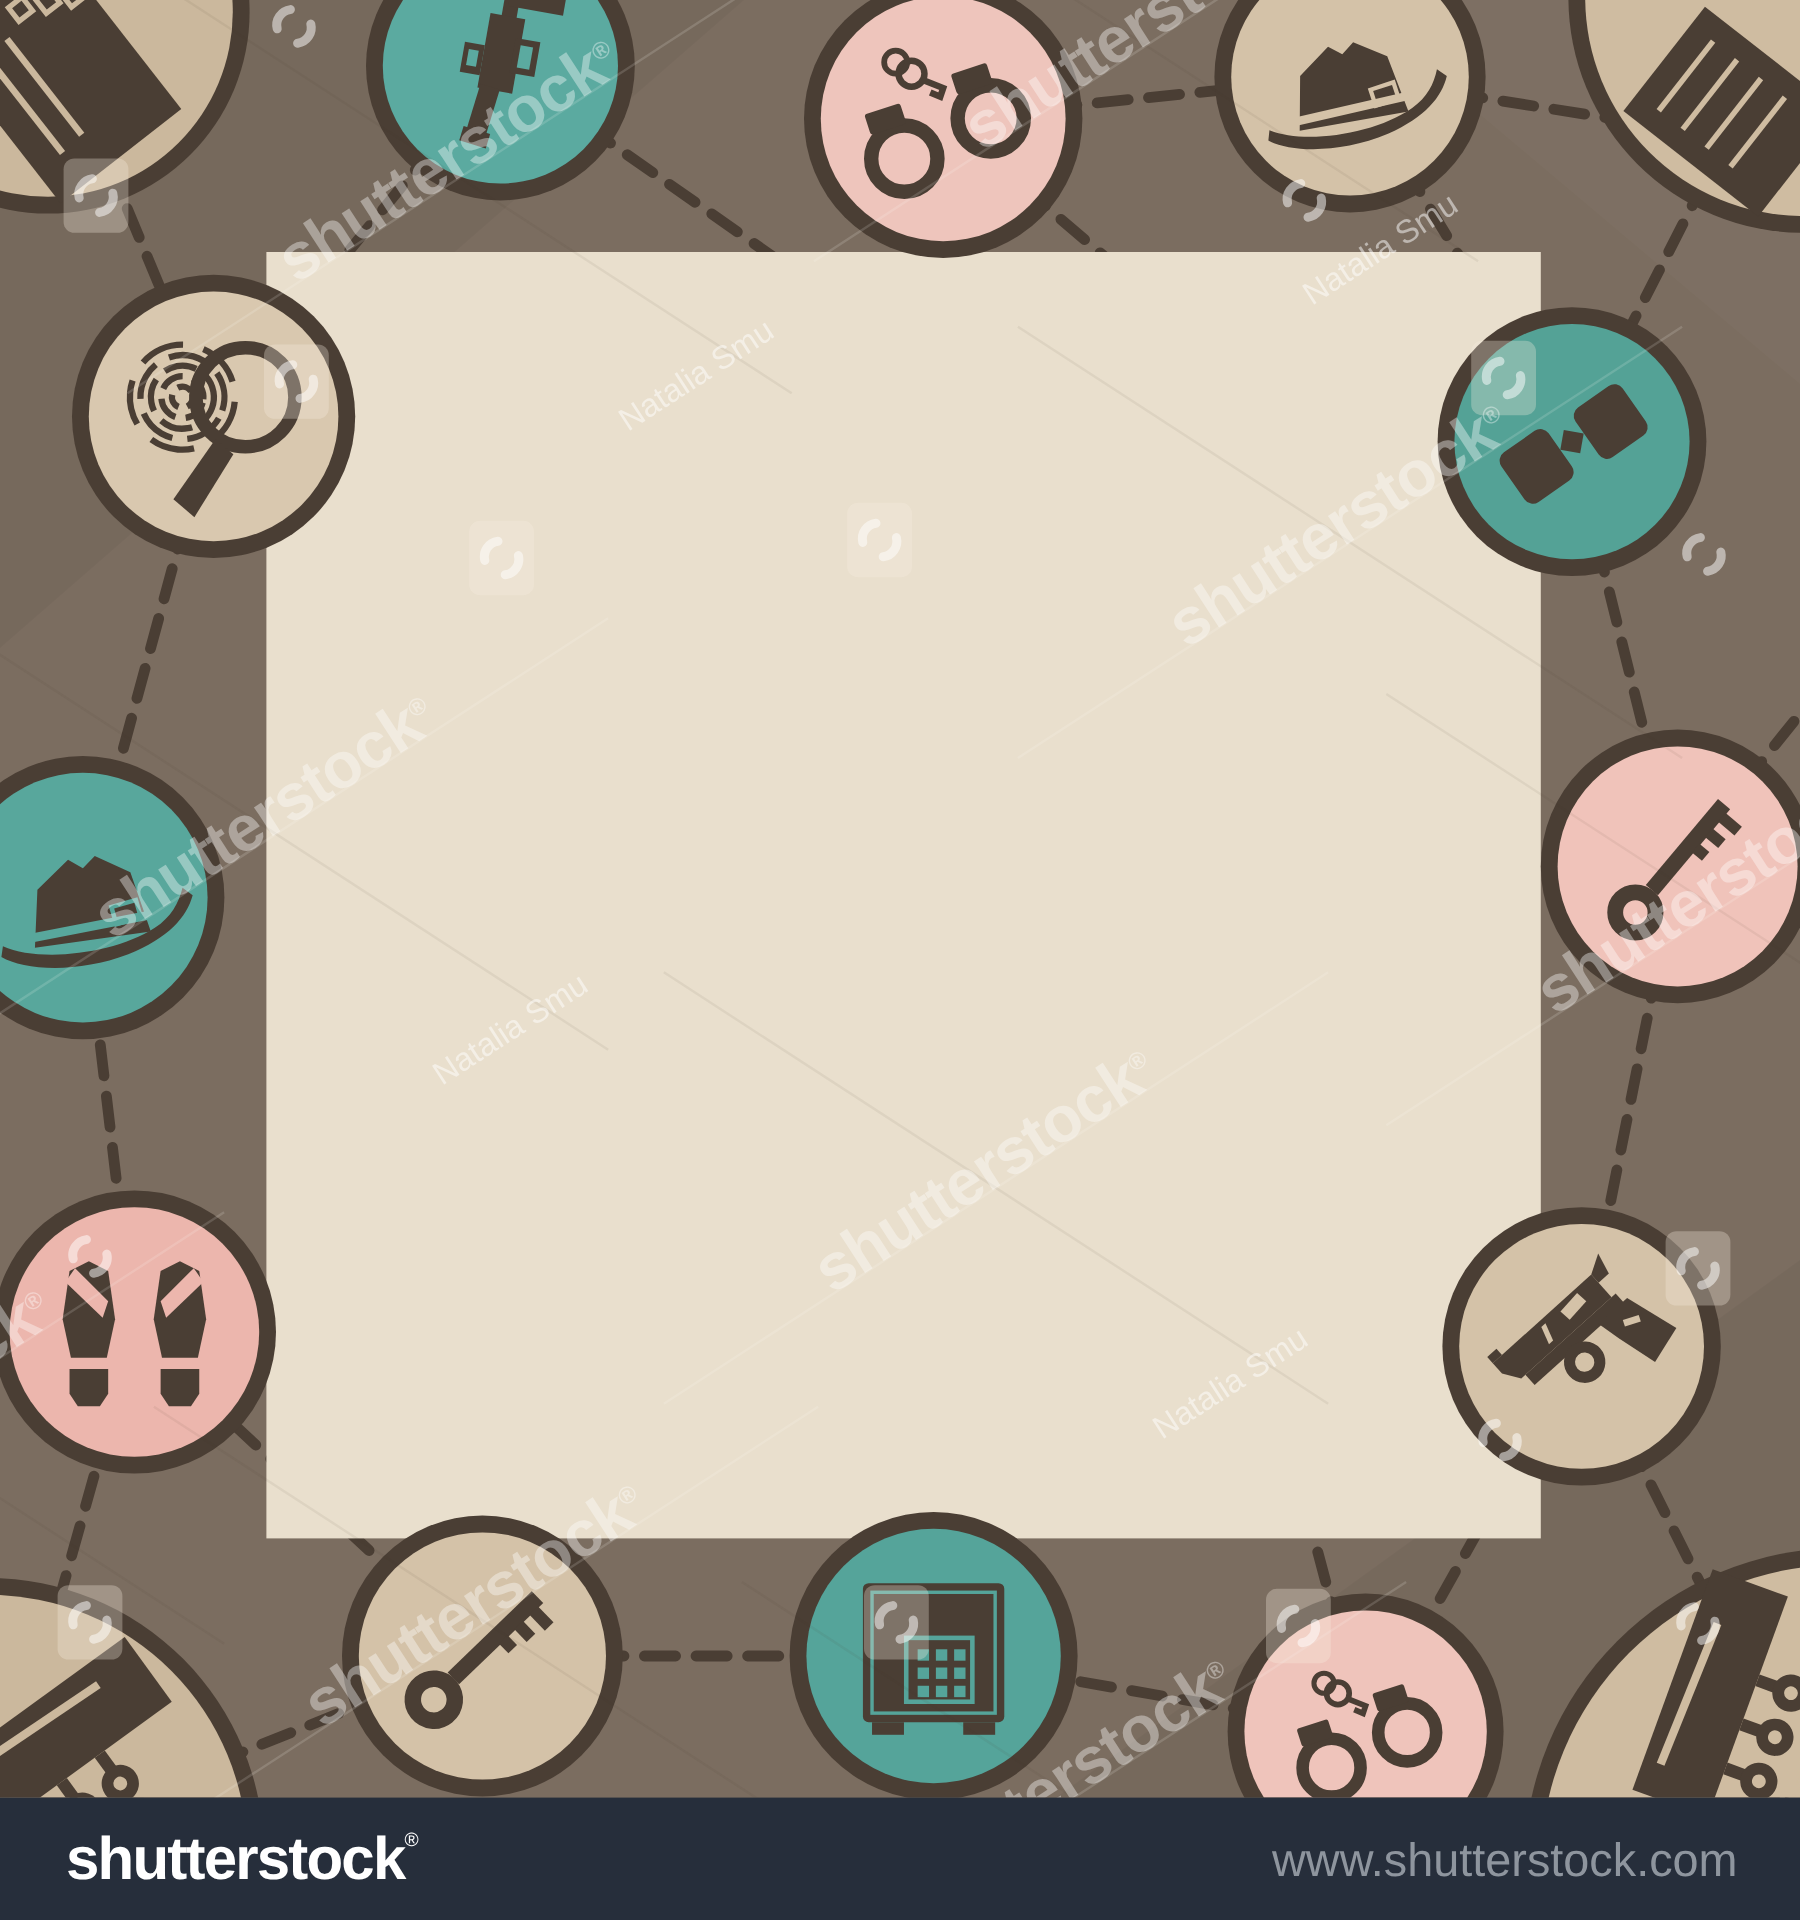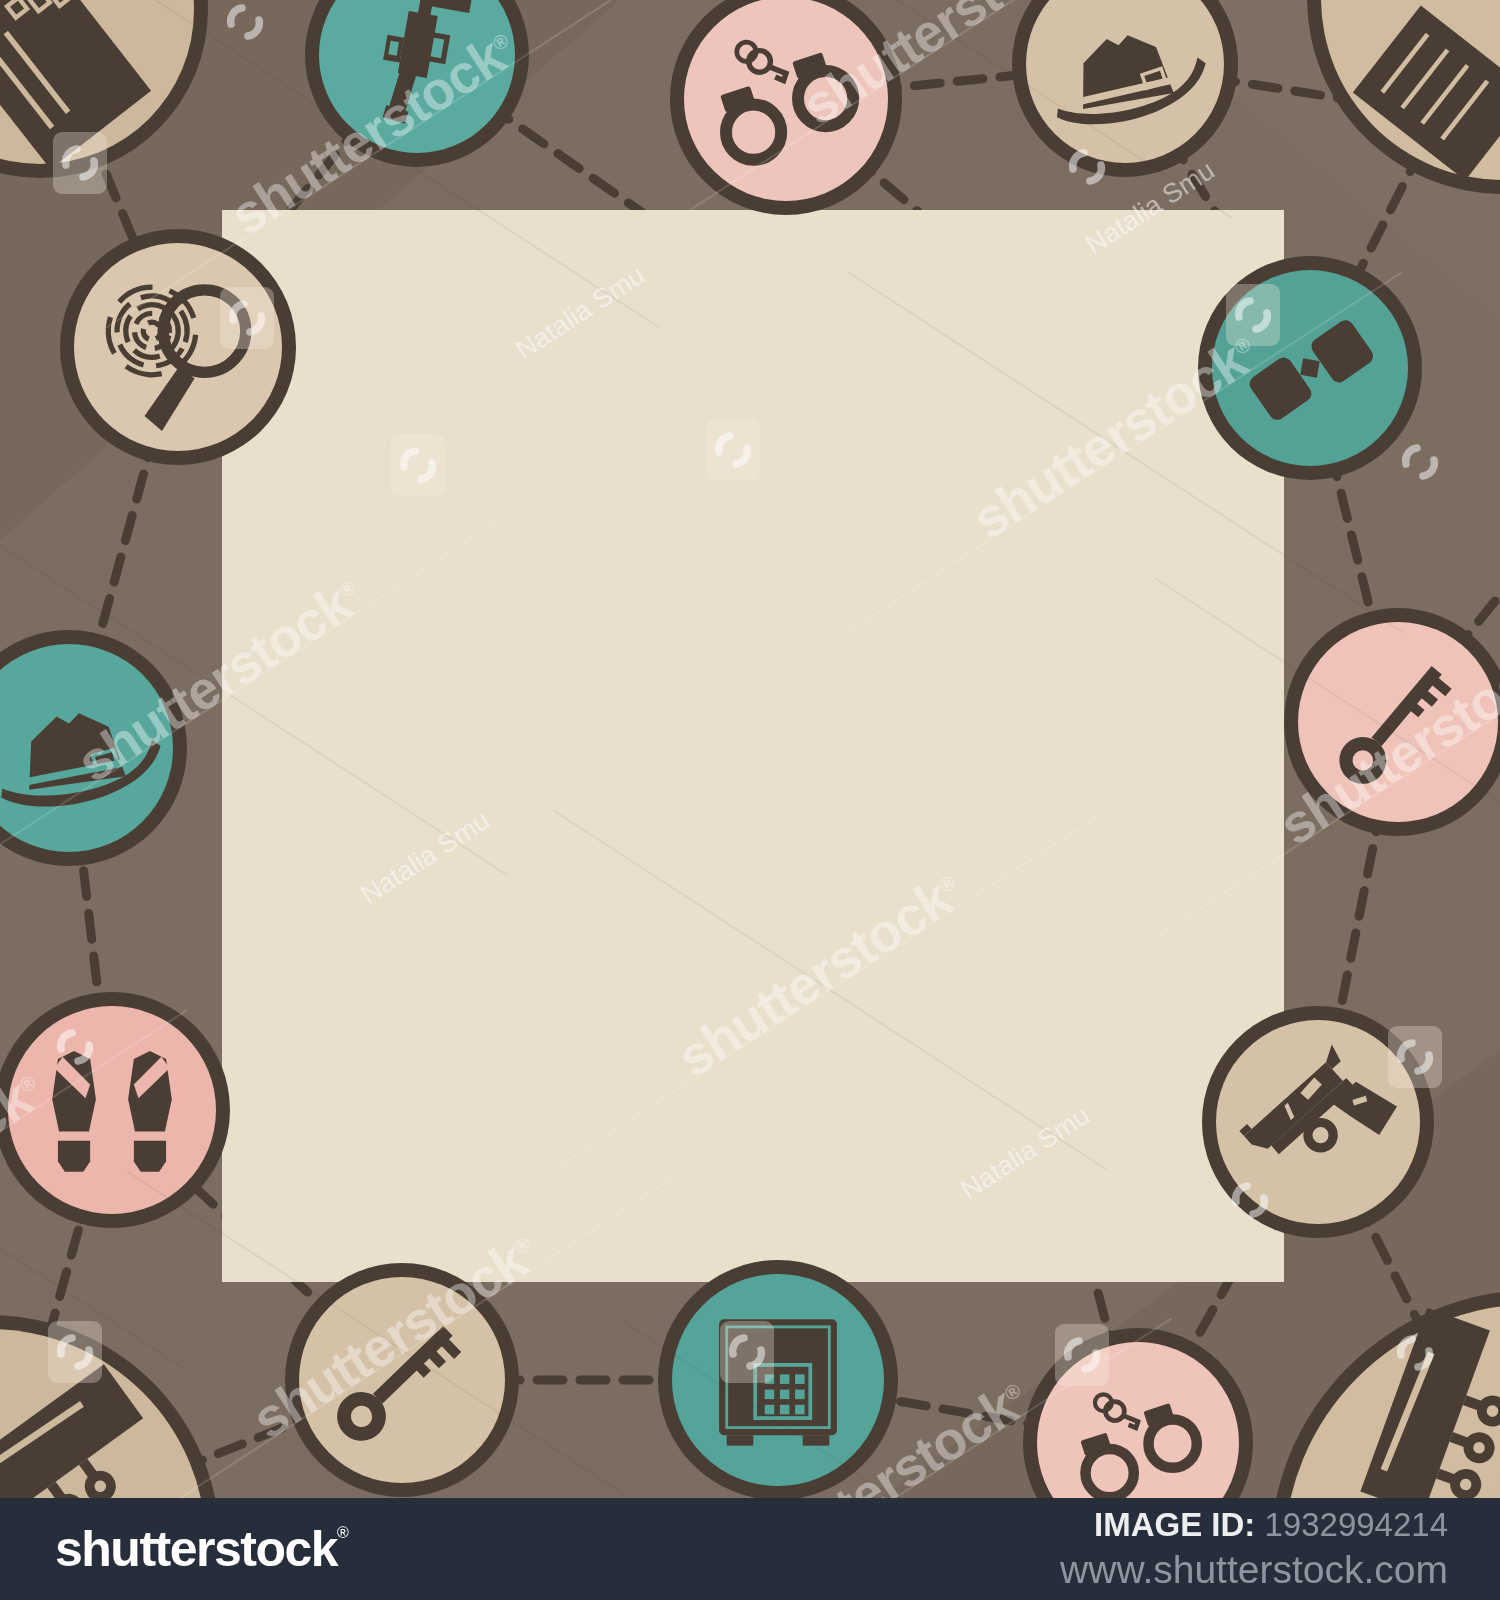--- a/index.html
+++ b/index.html
@@ -366,17 +366,16 @@
         <text class="wm-author" transform="translate(585,320) rotate(-33)" text-anchor="middle">Natalia Smu</text>
         <text class="wm-author" transform="translate(430,865) rotate(-33)" text-anchor="middle">Natalia Smu</text>
         <text class="wm-author" transform="translate(1030,1160) rotate(-33)" text-anchor="middle">Natalia Smu</text>
         <text class="wm-author" transform="translate(1155,215) rotate(-33)" text-anchor="middle">Natalia Smu</text>
       </g>
   </svg>
 
   <div class="footer">
     <div class="logo"><span>shutterstock</span><sup>®</sup></div>
     <div class="meta">
-      <div class="line1"><span class="idlabel">IMAGE ID:</span> <span class="idval">1932994214</span></div>
       <div class="line2">www.shutterstock.com</div>
     </div>
   </div>
 </div>
 
 </body></html>

